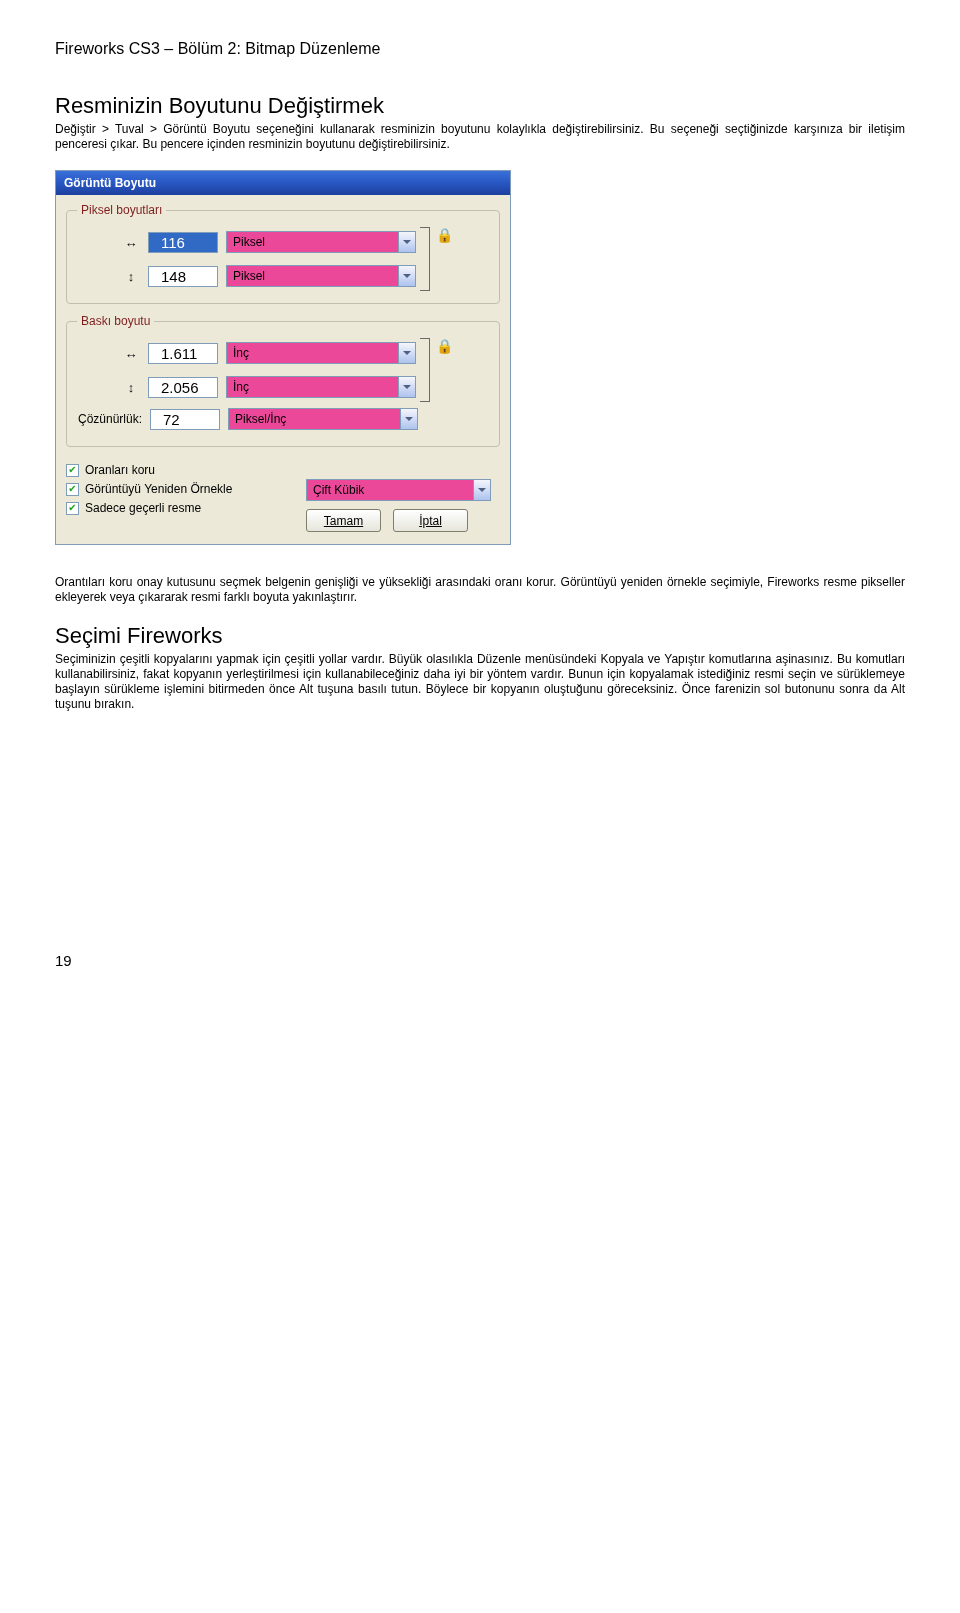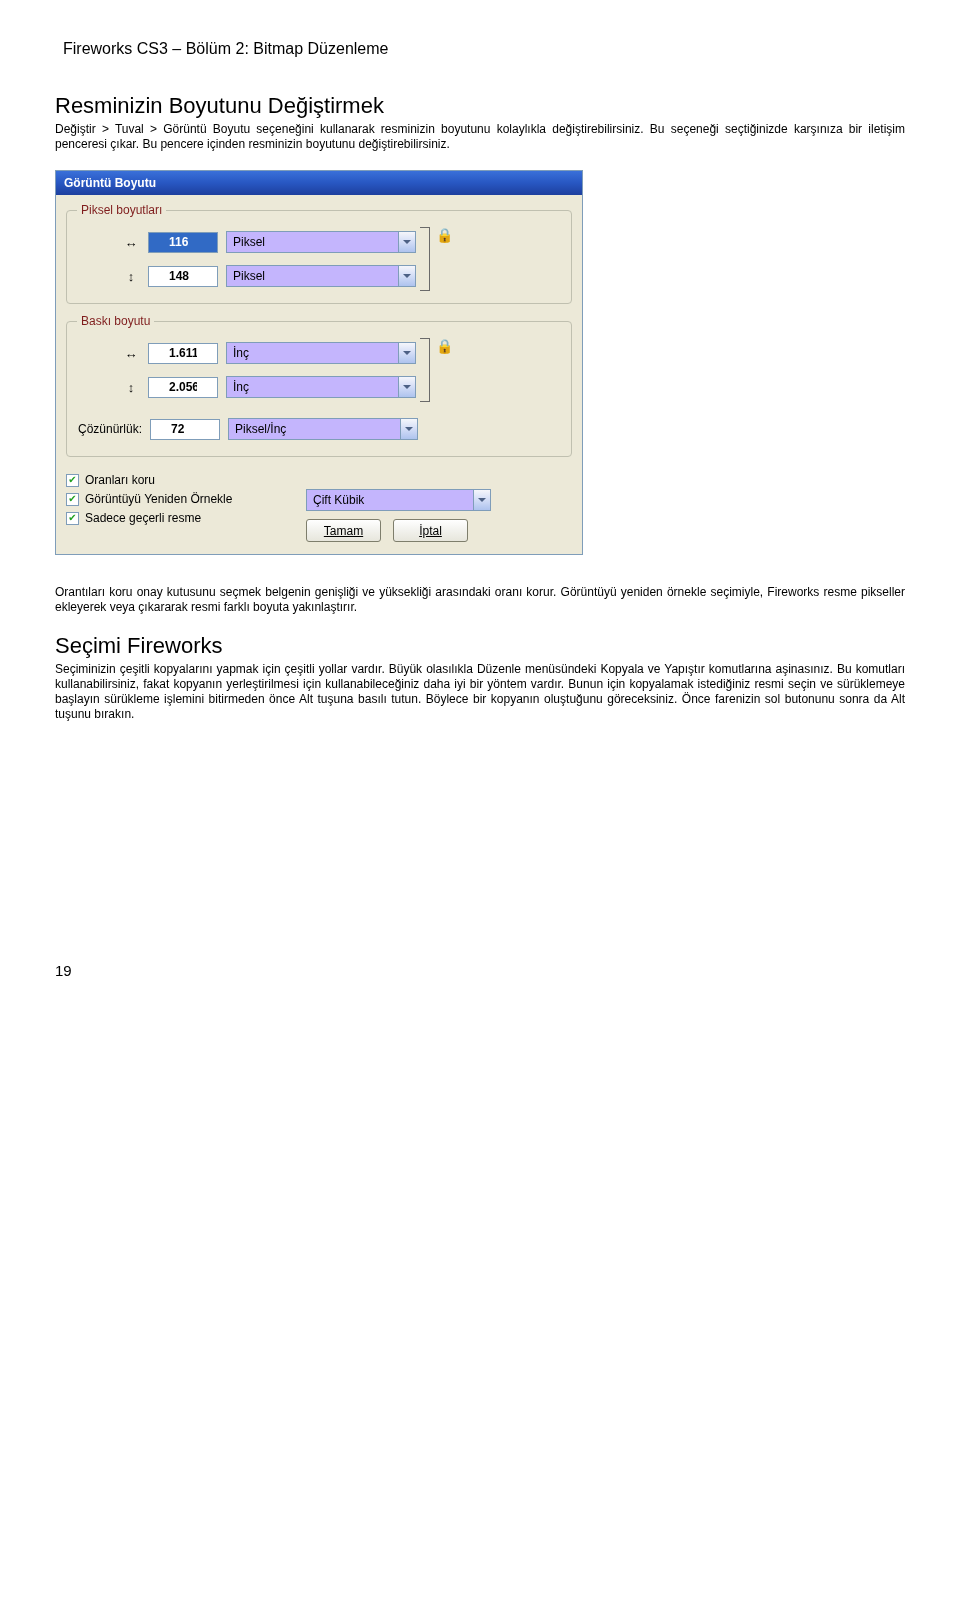--- a/index.html
+++ b/index.html
@@ -7,35 +7,34 @@
     margin: 0;
     padding: 40px 55px;
     font-family: Verdana, Geneva, sans-serif;
     background: #fff;
     color: #000;
     width: 960px;
   }
   .page-header {
     font-size: 16px;
     margin-bottom: 35px;
-    margin-left: 8px;
   }
   .section-title {
     font-size: 22px;
     font-weight: normal;
     margin: 5px 0 3px 0;
   }
   .para {
     font-size: 12px;
     line-height: 1.25;
     text-align: justify;
     margin: 0 0 18px 0;
   }
   .dialog {
-    width: 528px;
+    width: 456px;
     background: #ece9d8;
     border: 1px solid #7f9db9;
     margin: 15px 0 30px 0;
     font-family: Tahoma, Verdana, sans-serif;
     font-size: 12px;
     color: #000;
   }
   .titlebar {
     background: linear-gradient(180deg, #3a70d9 0%, #2857c2 50%, #1d3f9e 100%);
     color: #fff;
@@ -72,33 +71,32 @@
     width: 18px;
     text-align: center;
     color: #000;
     font-size: 13px;
   }
   .txt {
     width: 70px;
     height: 21px;
     background: #fff;
     border: 1px solid #7f9db9;
-    padding: 1px 20px;
-    font-size: 12px;
+    padding: 1px 12px;
+    font-size: 15px;
     font-family: Tahoma, sans-serif;
-    font-weight: bold;
   }
   .txt.sel {
     background: #316ac5;
     color: #fff;
   }
   .combo {
     width: 190px;
     height: 22px;
-    background: #c4b5fd;
+    background: #ec4899;
     border: 1px solid #7f9db9;
     display: flex;
     align-items: center;
     justify-content: space-between;
     padding: 0 0 0 6px;
     font-size: 12px;
   }
   .combo .cbtn {
     width: 17px;
     height: 20px;
@@ -266,21 +264,21 @@
               <span>İnç</span>
               <span class="cbtn">
                   <span class="chev"></span>
                 </span>
             </div>
           </div>
         </div>
         <div class="bracket"></div>
         <span class="lock">🔒</span>
       </div>
-      <div class="row" style="margin-left:-10px; margin-top:16px;">
+      <div class="row" style="margin-left:-10px; margin-top:6px;">
         <span class="label-before">Çözünürlük:</span>
         <input class="txt" value="72" style="">
         <div class="combo">
           <span>Piksel/İnç</span>
           <span class="cbtn">
               <span class="chev"></span>
             </span>
         </div>
       </div>
     </fieldset>

